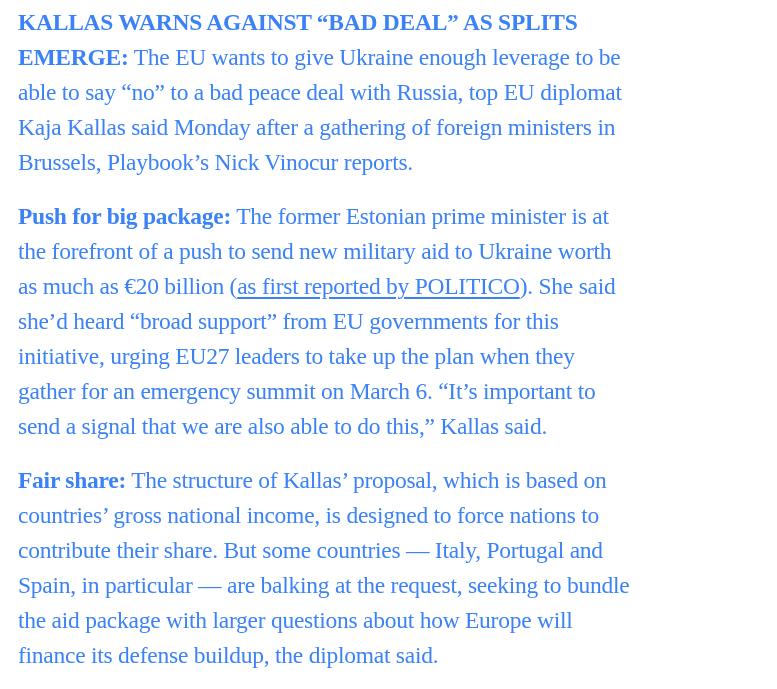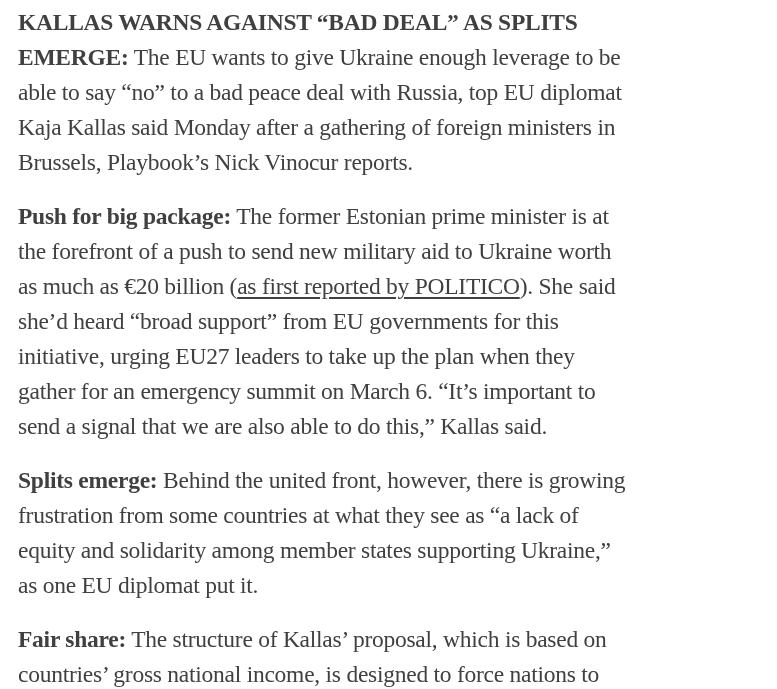--- a/index.html
+++ b/index.html
@@ -13,21 +13,21 @@
     overflow: hidden;
   }
   .article {
     box-sizing: border-box;
     width: 653px;
     height: 689px;
     padding: 5px 19px 0 18px;
     font-family: "Liberation Serif", "DejaVu Serif", serif;
     font-size: 23.5px;
     line-height: 35px;
-    color: #404040;
+    color: #3b82f6;
     letter-spacing: -0.25px;
     text-align: left;
   }
   .para {
     margin: 0 0 19px 0;
   }
   .para:last-child {
     margin-bottom: 0;
   }
   .lead {
@@ -50,21 +50,18 @@
 <main class="article">
 
   <p class="para">
     <strong class="lead">KALLAS WARNS AGAINST “BAD DEAL” AS SPLITS EMERGE:</strong><span class="body-text"> The EU wants to give Ukraine enough leverage to be able to say “no” to a bad peace deal with Russia, top EU diplomat Kaja Kallas said Monday after a gathering of foreign ministers in Brussels, Playbook’s Nick Vinocur reports.</span>
   </p>
 
   <p class="para">
     <strong class="lead">Push for big package:</strong><span class="body-text"> The former Estonian prime minister is at the forefront of a push to send new military aid to Ukraine worth as much as €20 billion (</span><a class="inline-link">as first reported by POLITICO</a><span class="body-text">). She said she’d heard “broad support” from EU governments for this initiative, urging EU27 leaders to take up the plan when they gather for an emergency summit on March 6. “It’s important to send a signal that we are also able to do this,” Kallas said.</span>
   </p>
 
-  <p class="para">
-    <strong class="lead">Splits emerge:</strong><span class="body-text"> Behind the united front, however, there is growing frustration from some countries at what they see as “a lack of equity and solidarity among member states supporting Ukraine,” as one EU diplomat put it.</span>
-  </p>
 
   <p class="para">
     <strong class="lead">Fair share:</strong><span class="body-text"> The structure of Kallas’ proposal, which is based on countries’ gross national income, is designed to force nations to contribute their share. But some countries — Italy, Portugal and Spain, in particular — are balking at the request, seeking to bundle the aid package with larger questions about how Europe will finance its defense buildup, the diplomat said.</span>
   </p>
 
 </main>
 
 </body></html>

